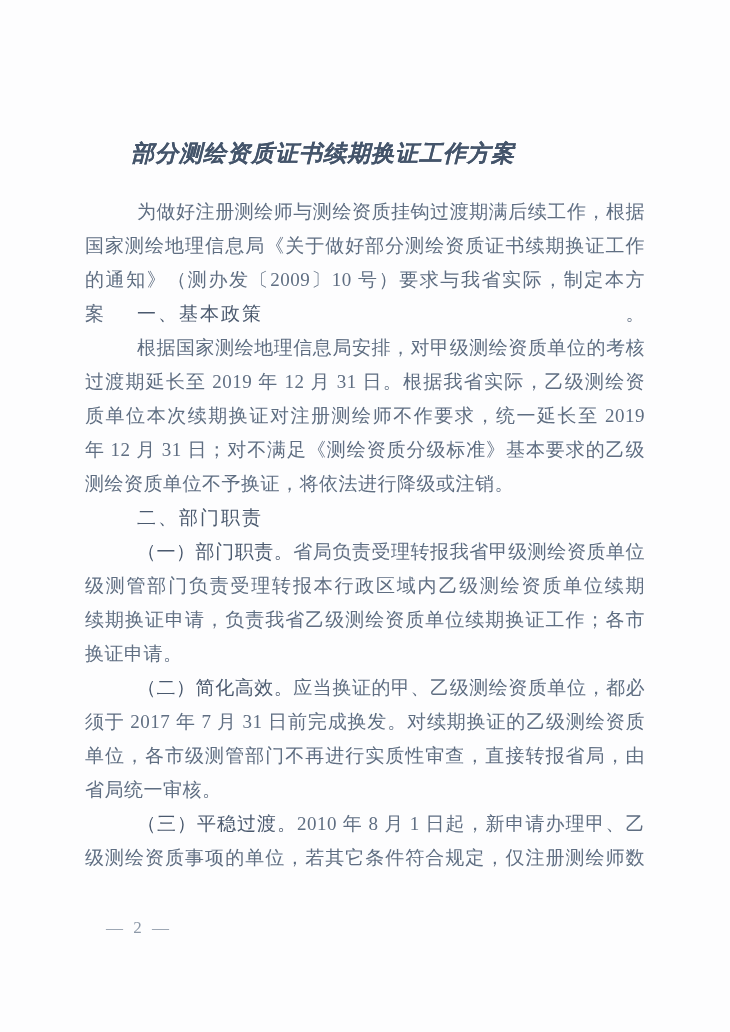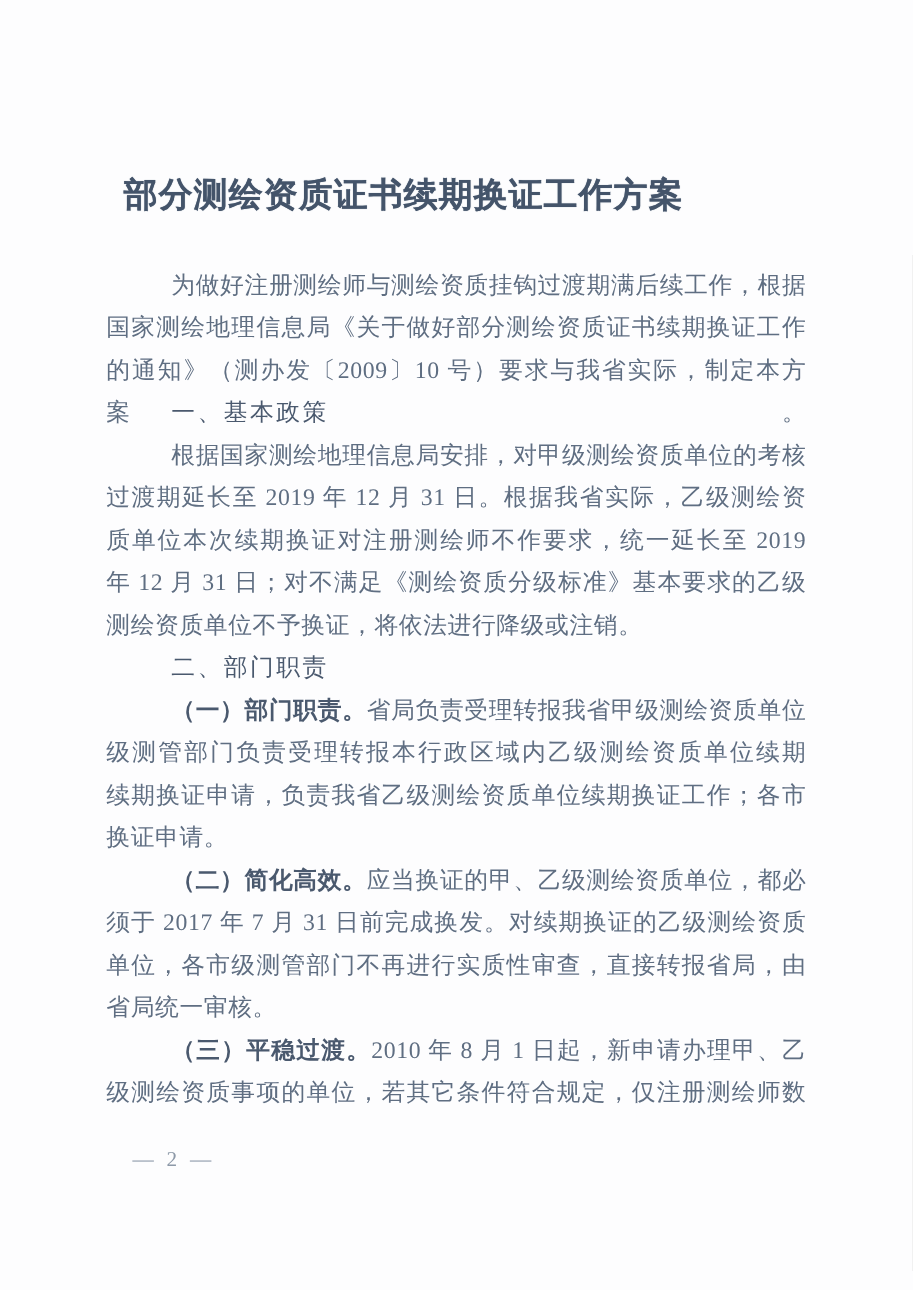--- a/index.html
+++ b/index.html
@@ -11,29 +11,30 @@
     background: #fdfdfe;
     overflow: hidden;
     font-family: "Liberation Serif", serif;
   }
   .doc-title {
     position: absolute;
     top: 138px;
     left: 0;
     width: 646px;
     text-align: center;
-    font-size: 27px;
+    font-size: 23px;
     font-weight: 700;
     letter-spacing: 1px;
     color: #44546a;
     text-shadow: 0 0 0.6px #5a6a7e;
+    font-style: italic;
   }
   .doc-body {
     position: absolute;
-    top: 212px;
+    top: 195px;
     left: 85px;
     width: 560px;
     font-size: 19px;
     color: #5f6e82;
     letter-spacing: 0.5px;
   }
   .line {
     height: 34px;
     line-height: 34px;
     white-space: nowrap;
@@ -44,21 +45,21 @@
     white-space: normal;
     word-break: break-all;
   }
   .indent { text-indent: 52px; }
   .heading {
     font-weight: 400;
     color: #4a596e;
     letter-spacing: 2px;
   }
   .lead {
-    font-weight: 700;
+    font-weight: 400;
     color: #4a596e;
   }
   .page-number {
     position: absolute;
     top: 916px;
     left: 106px;
     font-size: 17px;
     line-height: 24px;
     color: #8d99a8;
     letter-spacing: 3px;

